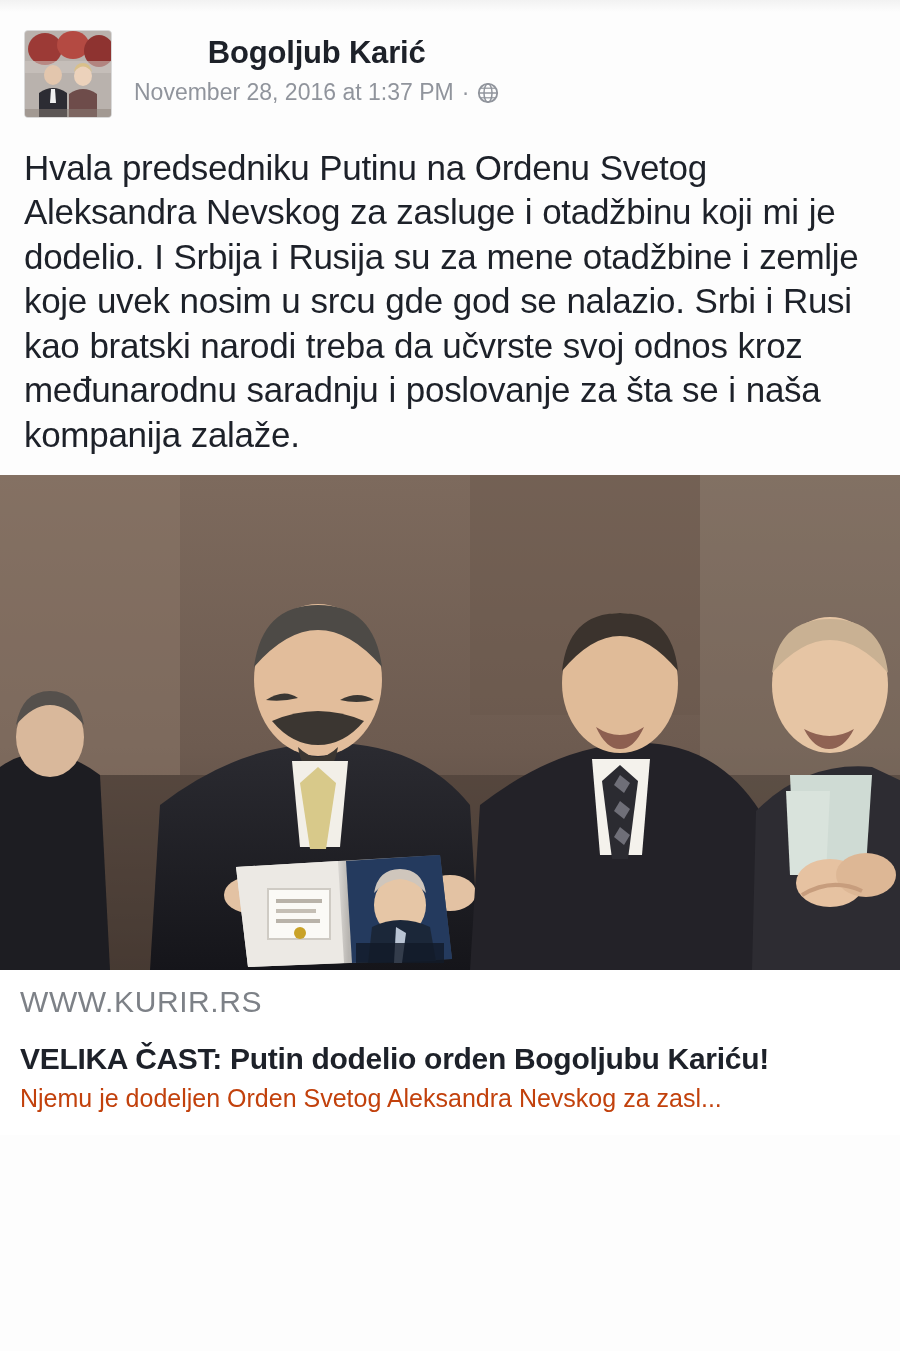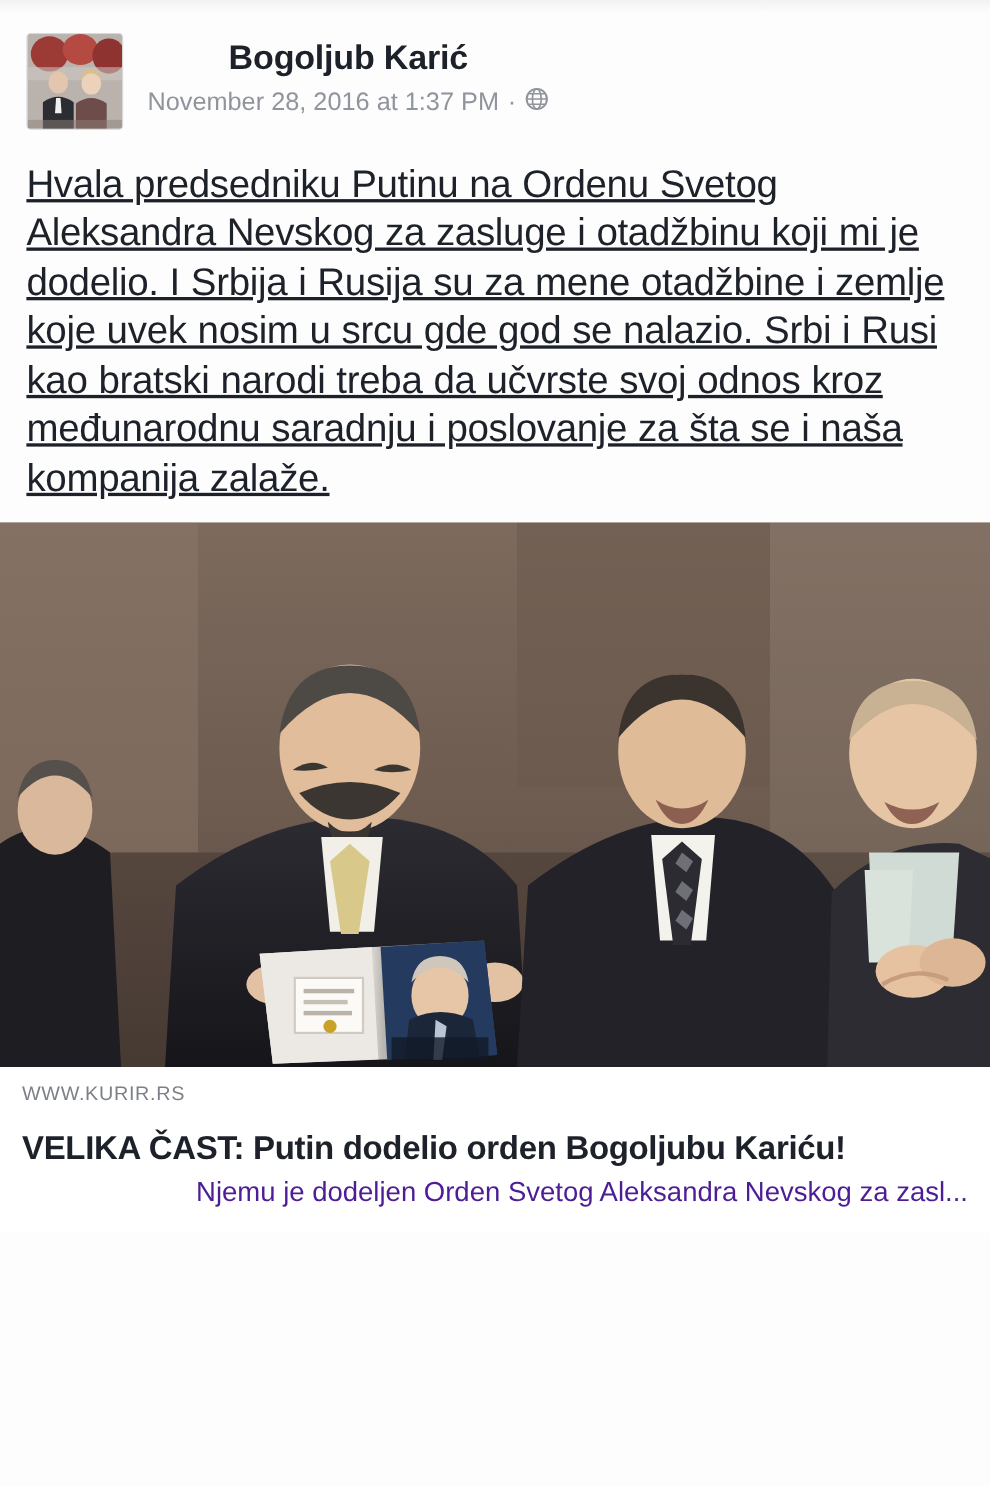--- a/index.html
+++ b/index.html
@@ -50,20 +50,21 @@
   .author-name {
     font-size: 31px;
     font-weight: bold;
     color: #1d2129;
     line-height: 1.1;
     letter-spacing: -0.2px;
     text-align: center;
   }
   .meta-row {
     display: flex;
+    align-items: center;
     margin-top: 9px;
     color: #90949c;
     font-size: 23px;
   }
   .meta-sep {
     margin: 0 8px;
   }
   .globe-icon {
     display: inline-block;
     width: 22px;
@@ -73,21 +74,20 @@
   .globe-icon svg { display:block; width:22px; height:22px; }
 
   
   .post-message {
     padding: 22px 24px 18px 24px;
     font-size: 35px;
     line-height: 1.27;
     color: #1d2129;
     letter-spacing: -0.3px;
     word-spacing: 0.5px;
-    text-decoration: underline;
   }
 
   
   .attachment {
     width: 900px;
     background: #ffffff;
   }
   .attachment-image {
     position: relative;
     width: 900px;
@@ -98,41 +98,40 @@
   }
   .attachment-image svg { display:block; width:900px; height:495px; }
 
   .attachment-info {
     padding: 14px 20px 22px 20px;
     box-sizing: border-box;
     background: #ffffff;
   }
   .att-domain {
     color: #7d8187;
-    font-size: 18px;
+    font-size: 30px;
     letter-spacing: 0.6px;
     line-height: 1.2;
   }
   .att-title {
     margin-top: 21px;
     font-size: 30px;
     font-weight: bold;
     color: #1d2129;
     line-height: 1.18;
     letter-spacing: -0.3px;
   }
   .att-desc {
     margin-top: 7px;
     font-size: 25px;
-    color: #4c1d95;
+    color: #c2410c;
     line-height: 1.2;
     white-space: nowrap;
     overflow: hidden;
     text-overflow: ellipsis;
-    text-align: right;
   }
 
   .edge-fade-top {
     position: absolute;
     top: 0; left: 0; right: 0;
     height: 12px;
     background: linear-gradient(to bottom, #f2f2f2, rgba(255,255,255,0));
     pointer-events: none;
   }
 </style>

